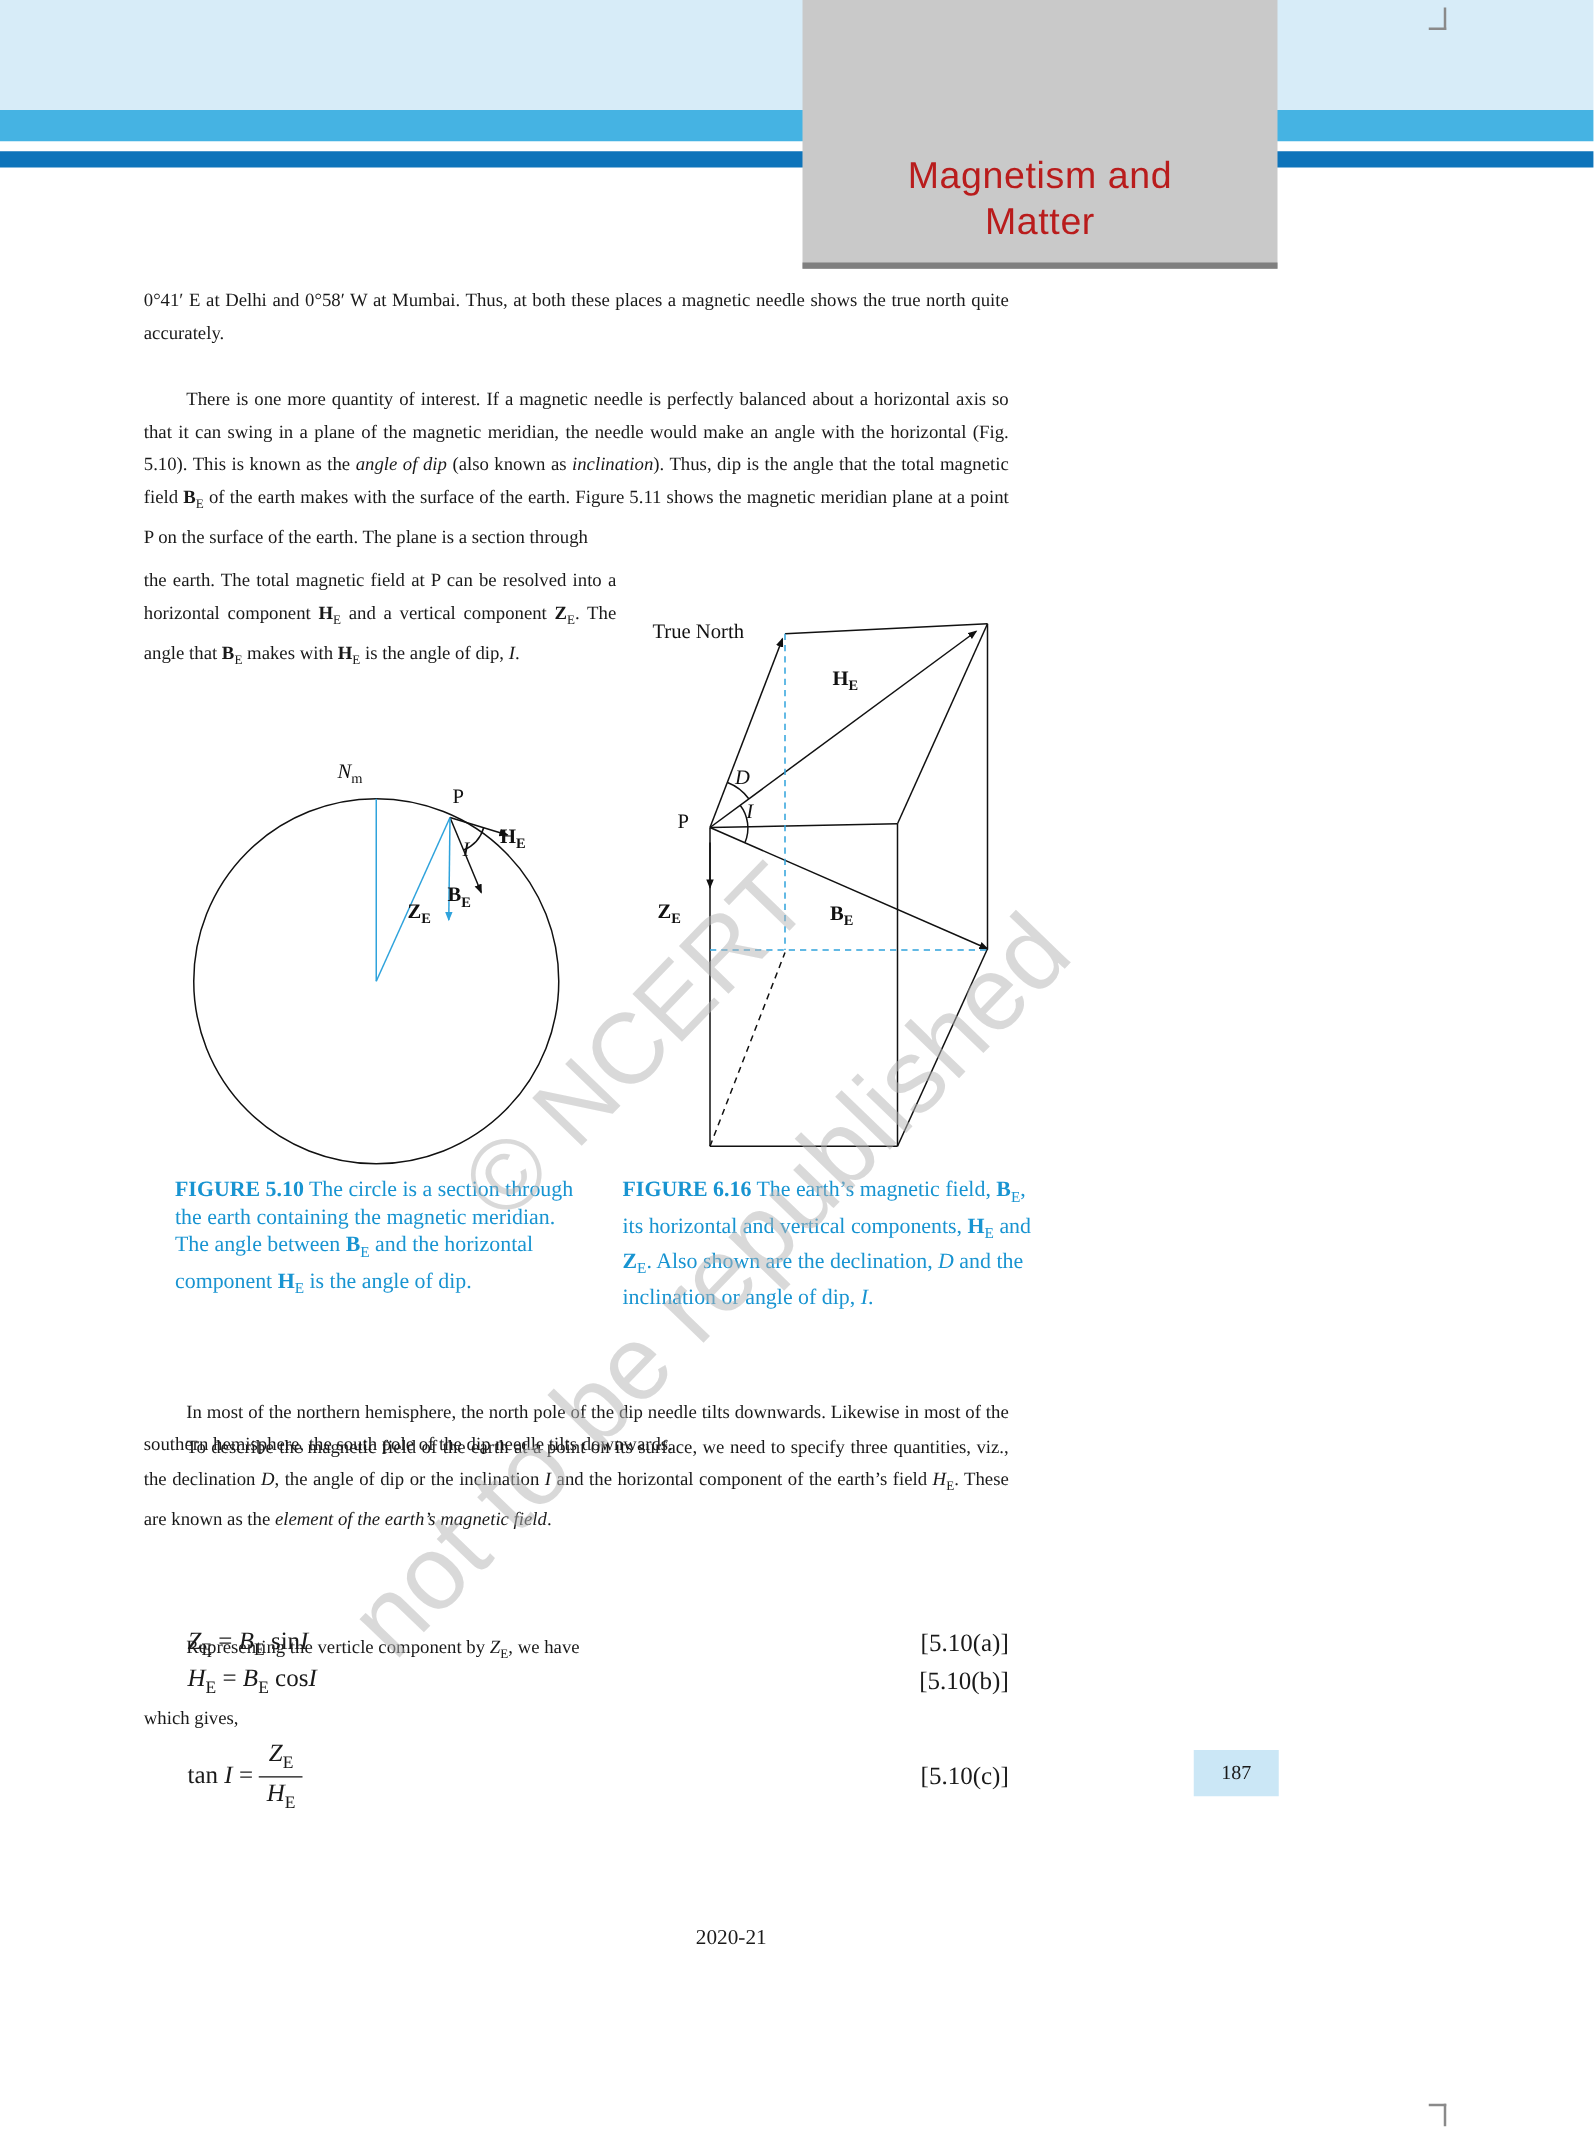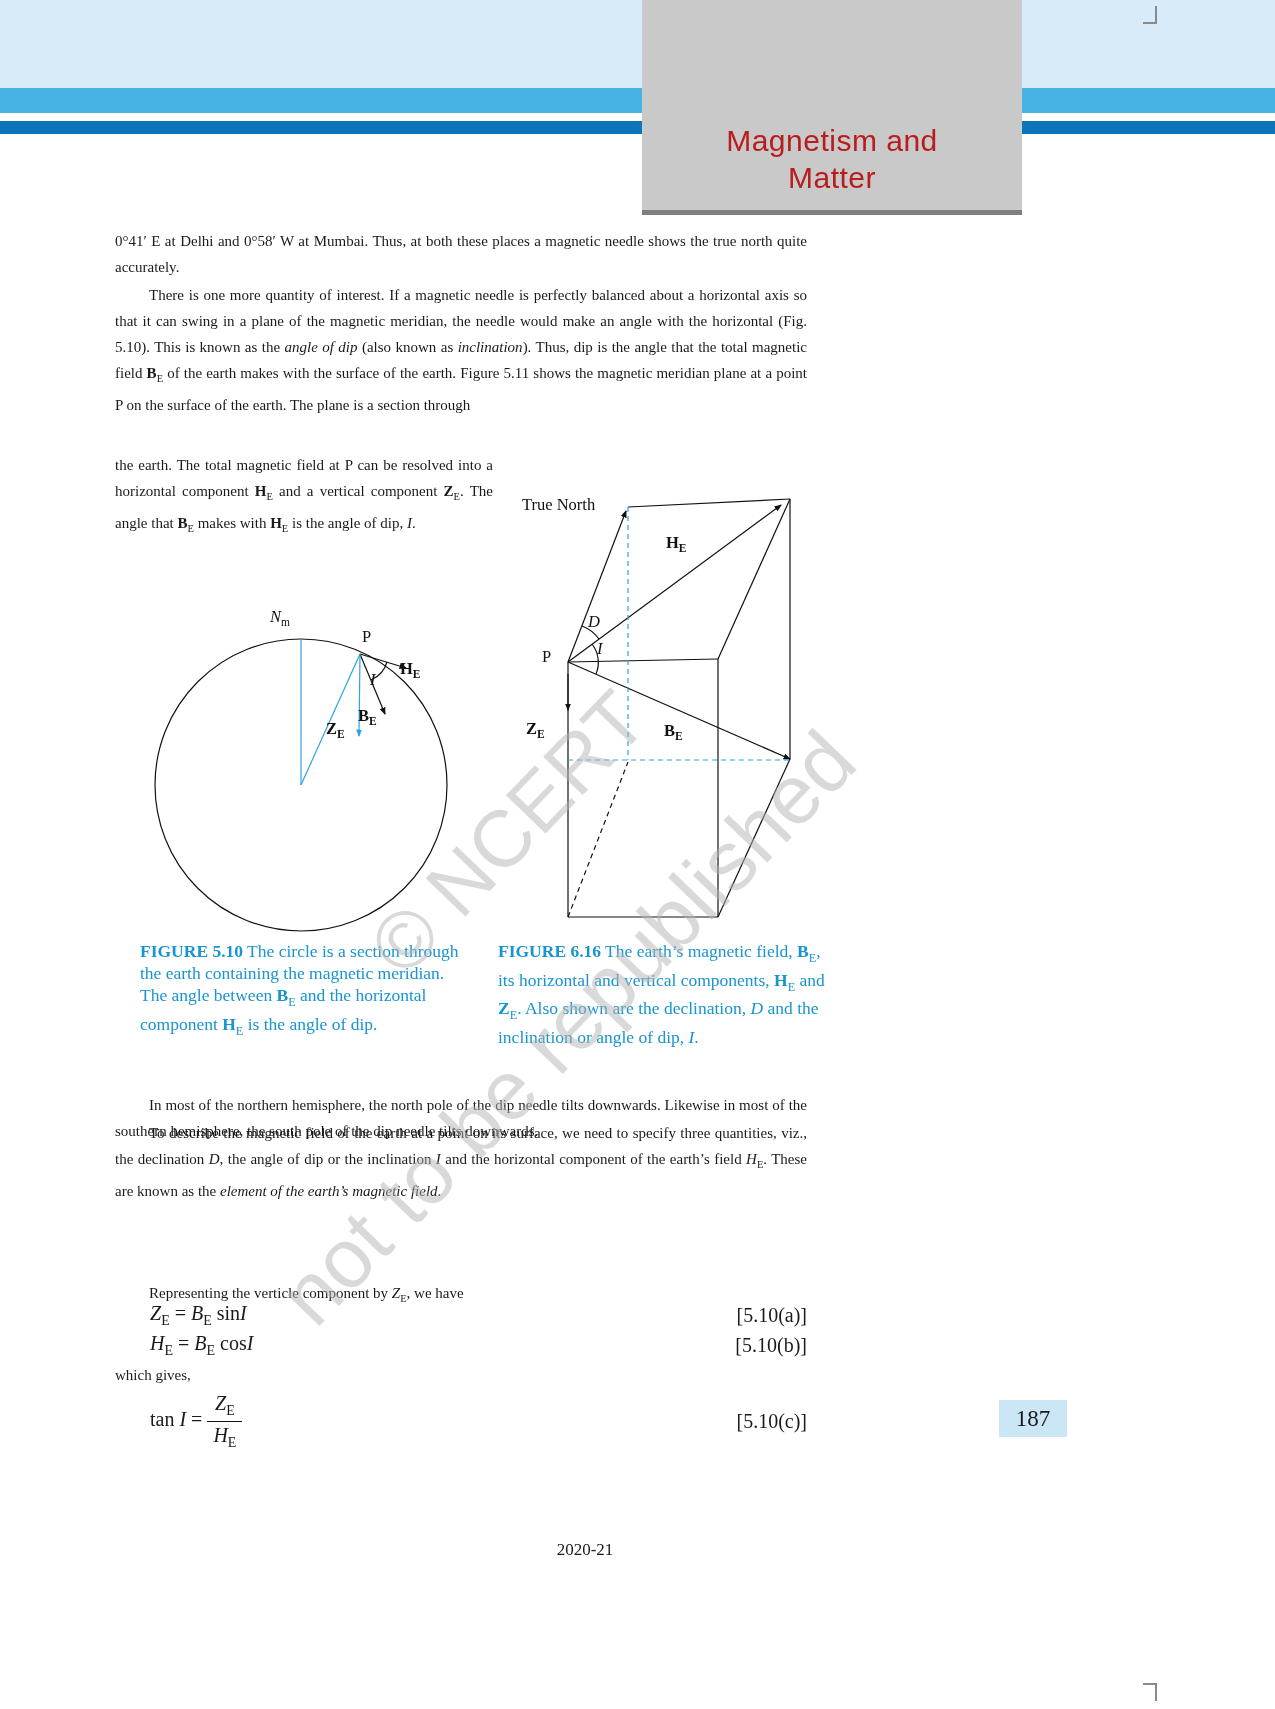--- a/index.html
+++ b/index.html
@@ -30,21 +30,21 @@
   
   .wm {
     position:absolute; z-index:6; pointer-events:none; white-space:nowrap;
     font-family:"Liberation Sans","DejaVu Sans",sans-serif;
     color:#b5b5b5; opacity:0.5; transform:rotate(-46deg); transform-origin:0 50%;
   }
   .wm1 { left:385px; top:915px; font-size:80px; }
   .wm2 { left:295px; top:1262px; font-size:84px; }
   
   .para { position:absolute; left:115px; width:692px; font-size:15px; line-height:26px; text-align:justify; z-index:2; }
-  .para.indent { text-indent:34px; }
+  .para.indent { text-indent:34px;margin-top:25px; }
   .para.narrow { width:378px; }
   .para sub, .cap sub, .lbl sub, .eqrow sub { font-size:70%; }
   
   .fig { position:absolute; z-index:2;text-decoration:underline; }
   .lbl { position:absolute; font-size:16.5px; line-height:18px; color:#111; white-space:nowrap; }
   .ln   { stroke:#111; stroke-width:1.2; fill:none; }
   .lnb  { stroke:#2fa3dc; stroke-width:1.2; fill:none; }
   .dashb{ stroke:#2fa3dc; stroke-width:1.2; fill:none; stroke-dasharray:5 4; }
   .dashk{ stroke:#111; stroke-width:1.2; fill:none; stroke-dasharray:5 4; }
   .cap {
@@ -57,21 +57,21 @@
     display:flex; justify-content:space-between; align-items:center;
     font-size:20px;
   }
   .eqrow .expr { padding-left:35px; }
   .frac { display:inline-block; vertical-align:middle; text-align:center; }
   .frac .num { display:block; padding:0 6px 2px 6px; }
   .frac .den { display:block; border-top:1.4px solid #111; padding:2px 6px 0 6px; }
   .pagenum {
     position:absolute; left:955px; top:1400px; width:68px; height:37px;
     background:#cbe7f6; z-index:2; display:flex; align-items:center; justify-content:center;
-    font-size:23px; color:#1a1a1a;margin-left:44px;
+    font-size:16px; color:#1a1a1a;
   }
   .footer { position:absolute; left:0; top:1540px; width:1170px; text-align:center; font-size:17px; z-index:2; }
 </style>
 </head>
 <body>
 
 <div class="page">
 
   <div class="band-light"></div>
   <div class="band-cyan"></div>

